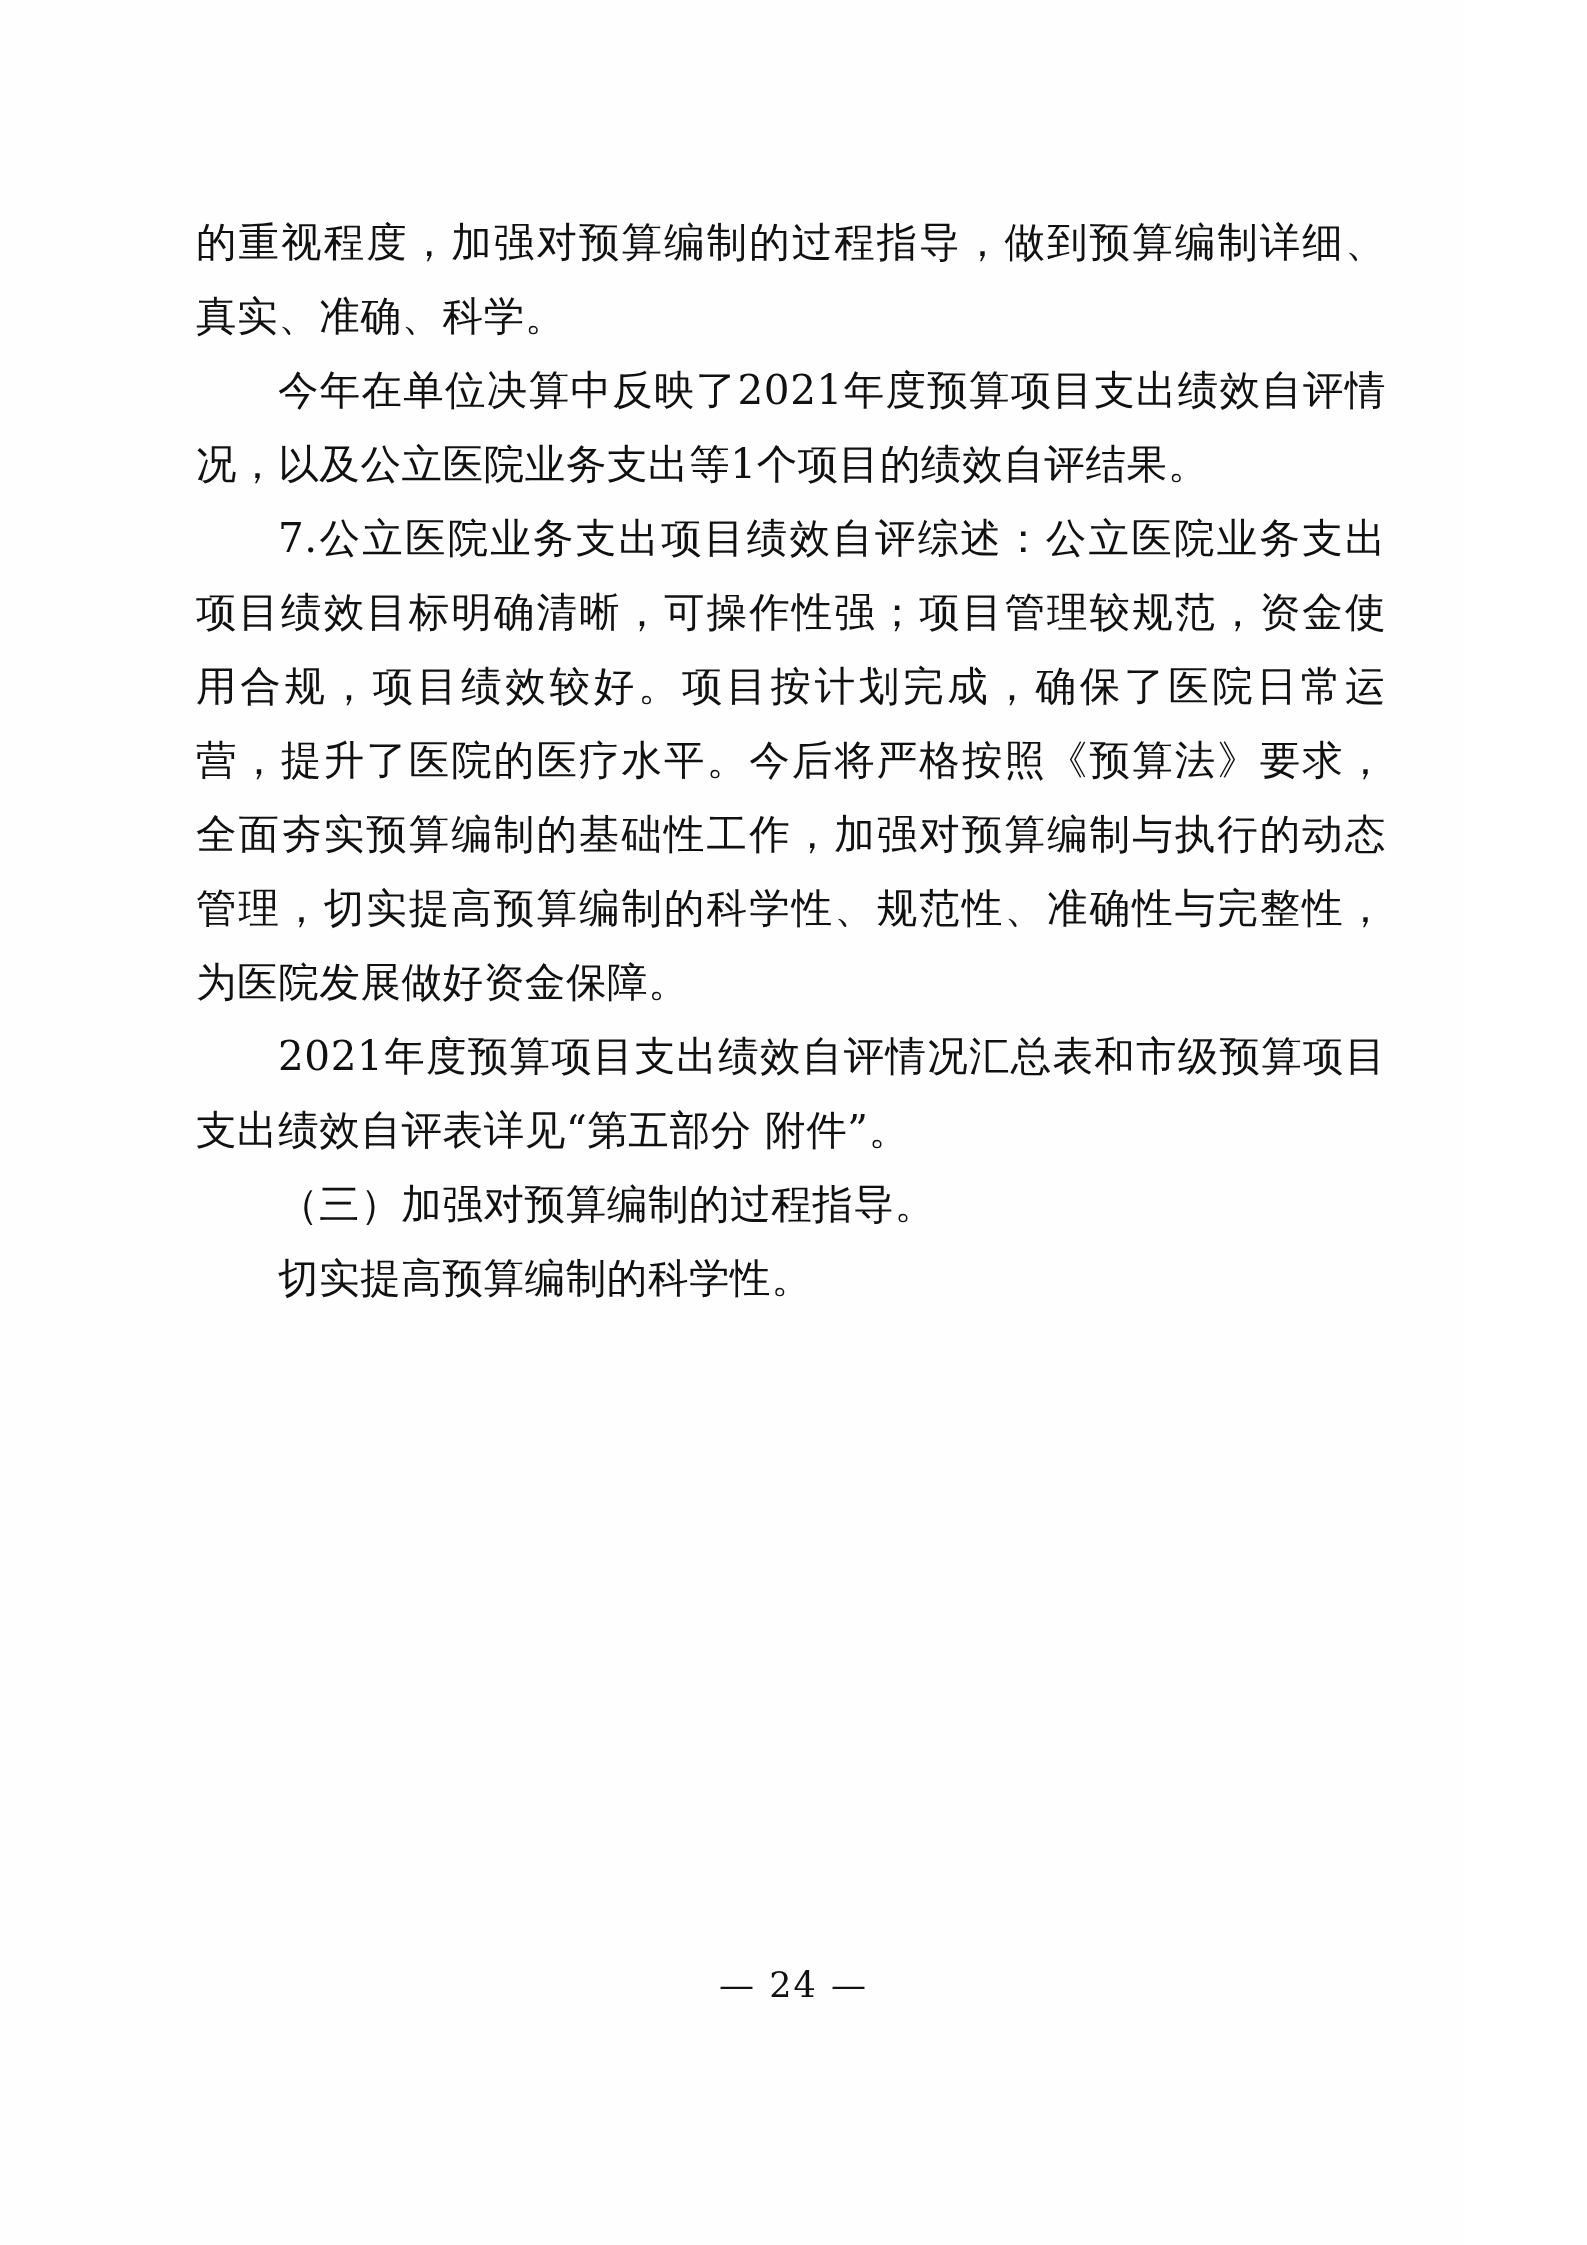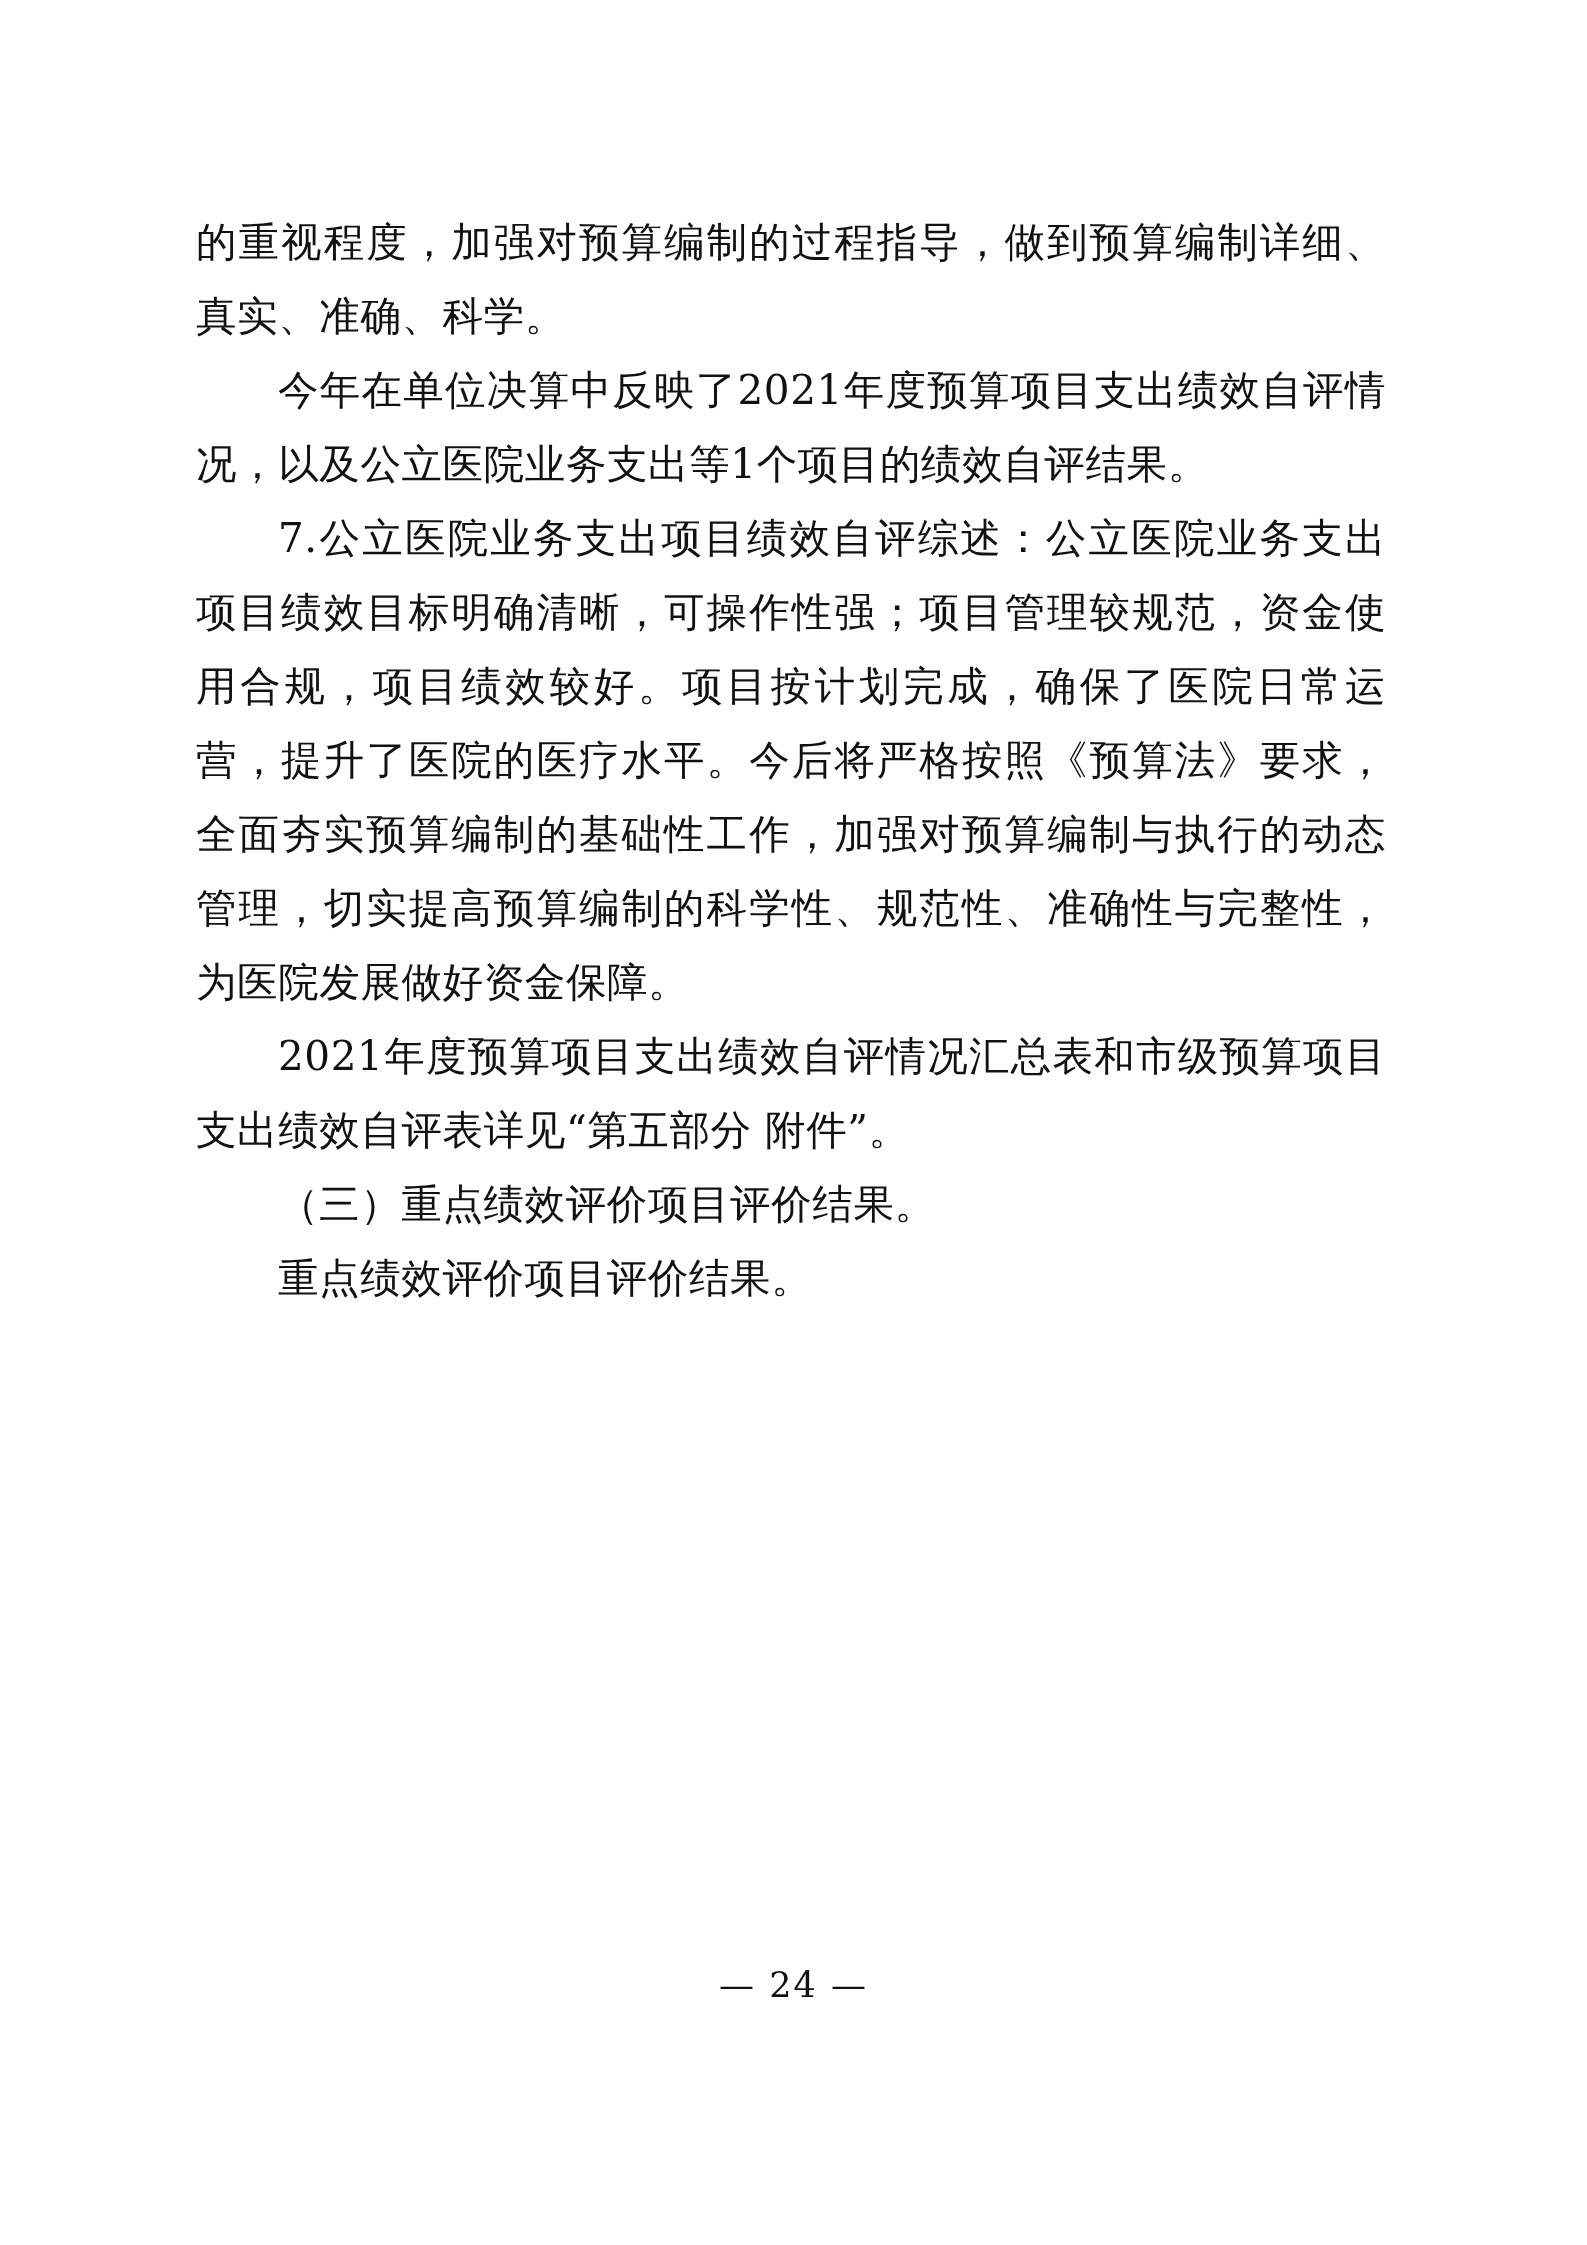--- a/index.html
+++ b/index.html
@@ -57,17 +57,17 @@
 </style>
 </head>
 <body>
 
 <div class="page">
   <div class="content">
     <p class="para">的重视程度，加强对预算编制的过程指导，做到预算编制详细、真实、准确、科学。</p>
     <p class="para indent">今年在单位决算中反映了2021年度预算项目支出绩效自评情况，以及公立医院业务支出等1个项目的绩效自评结果。</p>
     <p class="para indent">7.公立医院业务支出项目绩效自评综述：公立医院业务支出项目绩效目标明确清晰，可操作性强；项目管理较规范，资金使用合规，项目绩效较好。项目按计划完成，确保了医院日常运营，提升了医院的医疗水平。今后将严格按照《预算法》要求，全面夯实预算编制的基础性工作，加强对预算编制与执行的动态管理，切实提高预算编制的科学性、规范性、准确性与完整性，为医院发展做好资金保障。</p>
     <p class="para indent">2021年度预算项目支出绩效自评情况汇总表和市级预算项目支出绩效自评表详见“第五部分 附件”。</p>
-    <p class="para indent">（三）重点绩效评价项目评价结果。</p>
-    <p class="para indent">重点绩效评价项目评价结果。</p>
+    <p class="para indent">（三）加强对预算编制的过程指导。</p>
+    <p class="para indent">切实提高预算编制的科学性。</p>
   </div>
   <div class="footer">— 24 —</div>
 </div>
 
 </body></html>

